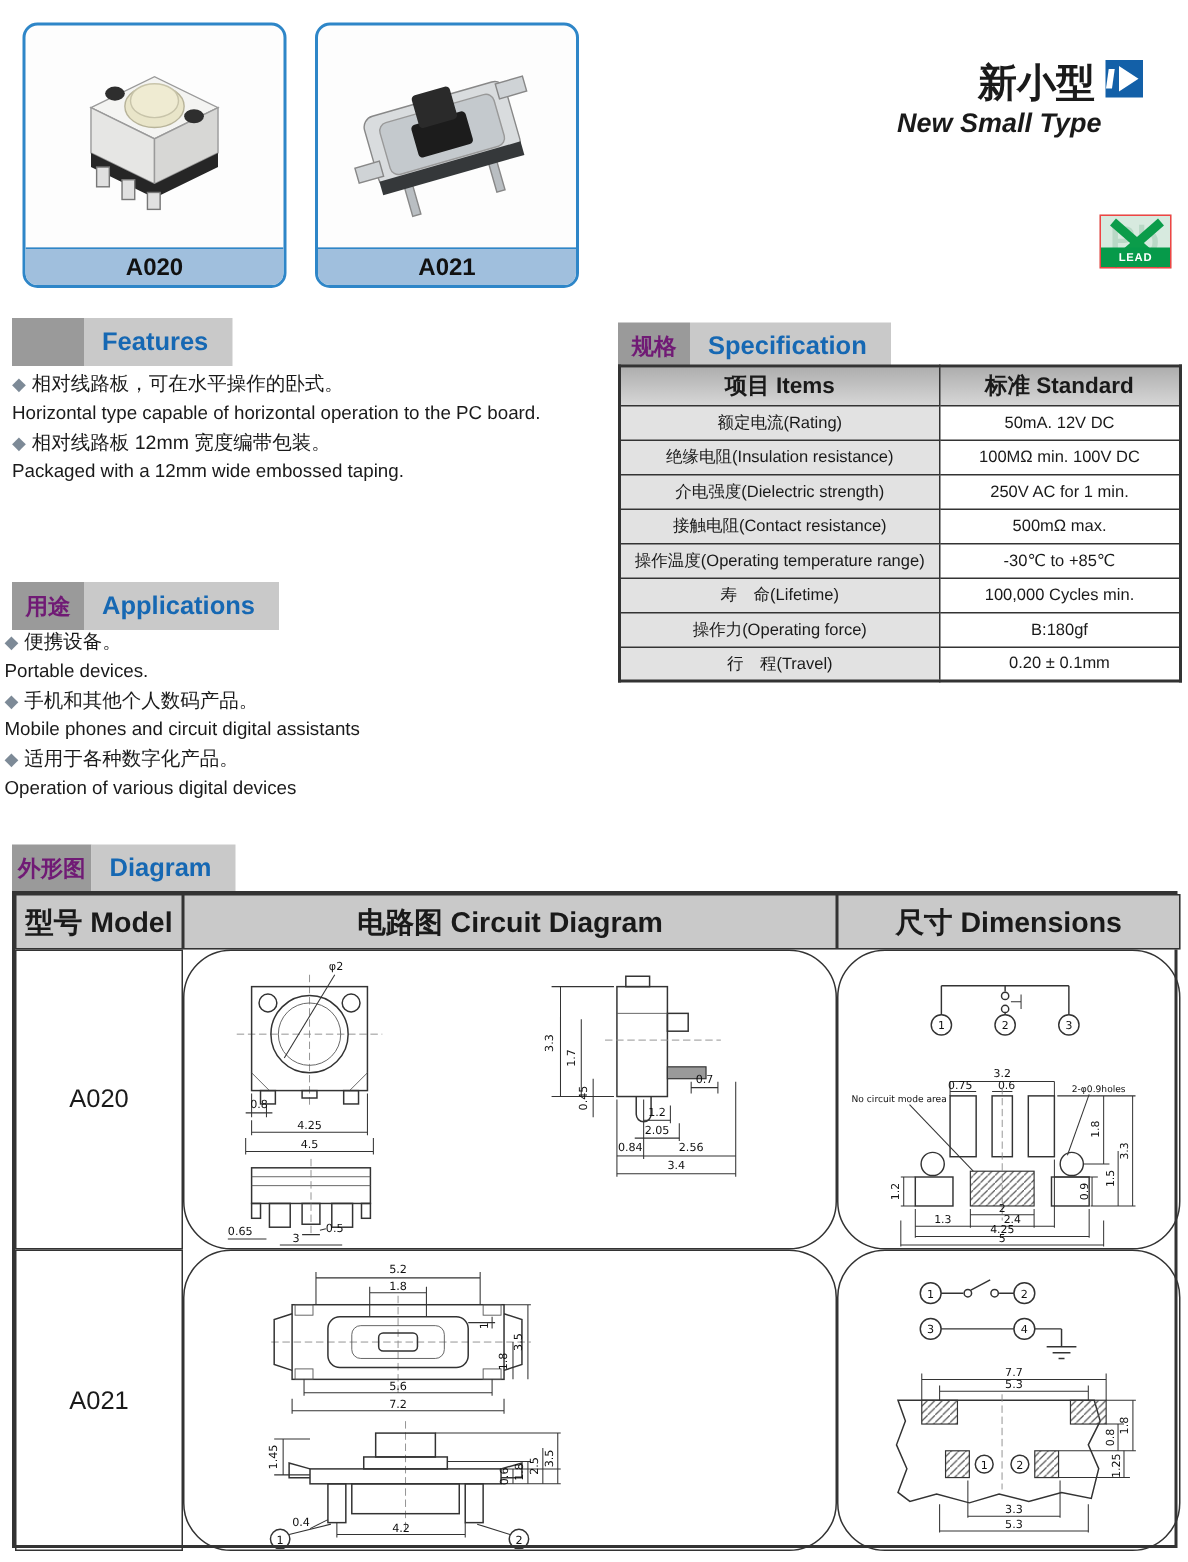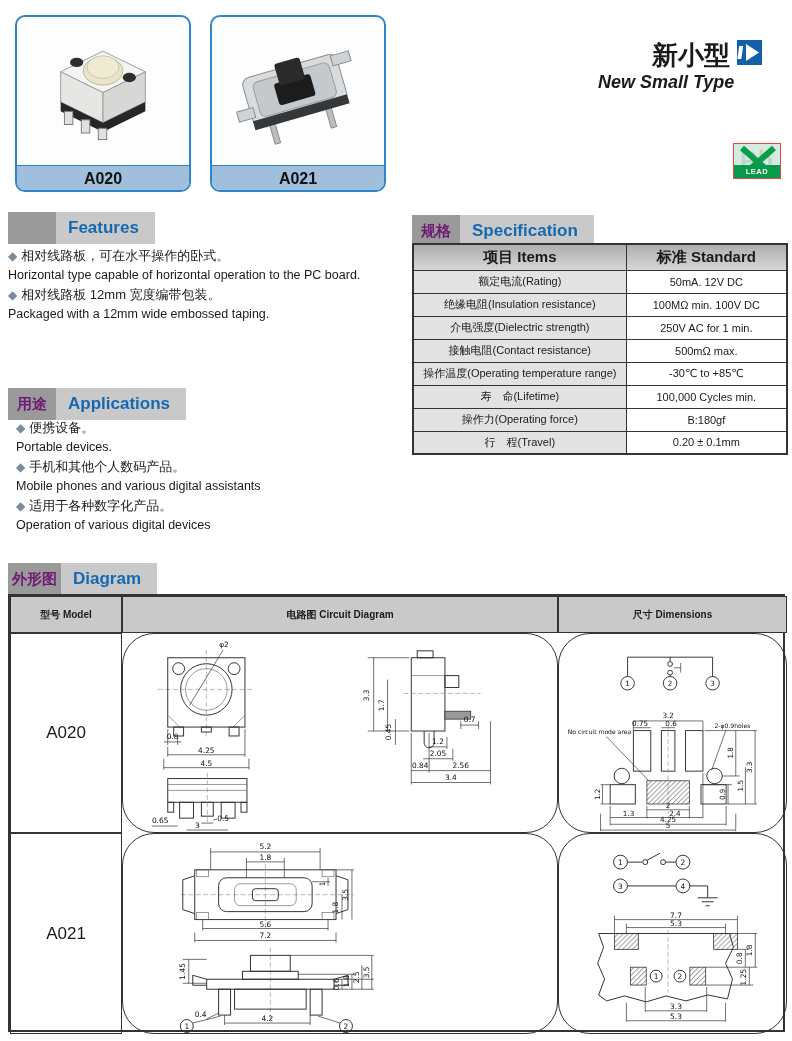--- a/index.html
+++ b/index.html
@@ -50,21 +50,21 @@
   .spec td { height:23px; font-size:11px; padding:2px 8px;text-align:center; }
   .spec td.item { width:57%; background:#e2e2e2; }
   .spec td.std { width:43%; background:#fff; }
   .spec { border:2px solid #333; }
 
   
   .dtable { position:absolute; left:8px; top:594px; width:777px; height:438px;
             display:grid; grid-template-columns:112px 436px 229px; grid-template-rows:37px 200px 201px;
             border:2px solid #333; }
   .dtable > div { border:1px solid #333; display:flex; align-items:center; justify-content:center; }
-  .dtable .hcell { background:#c9c9c9; font-weight:bold; font-size:10px;text-align:right; }
+  .dtable .hcell { background:#c9c9c9; font-weight:bold; font-size:19px;text-align:right; }
   .dtable .mcell { font-size:17px; }
   .dtable .gcell { padding:0; overflow:hidden;border-radius:32px; }
 
   
   .ln   { stroke:#333; stroke-width:1; fill:none; }
   .thin { stroke:#555; stroke-width:0.6; fill:none; }
   .dim  { stroke:#333; stroke-width:0.7; fill:none; }
   .cl   { stroke:#888; stroke-width:0.6; fill:none; stroke-dasharray:5 2.5; }
   text.dt  { font-size:7.5px; fill:#111; font-family:"DejaVu Sans",sans-serif; }
   text.dt6 { font-size:6.3px; fill:#111; font-family:"DejaVu Sans",sans-serif; }
@@ -134,25 +134,25 @@
     <div class="cnline"><span class="bullet">◆</span><span>相对线路板，可在水平操作的卧式。</span></div>
     <div>Horizontal type capable of horizontal operation to the PC board.</div>
     <div class="cnline"><span class="bullet">◆</span><span>相对线路板 12mm 宽度编带包装。</span></div>
     <div>Packaged with a 12mm wide embossed taping.</div>
   </div>
 
   <div class="shead" style="left:8px; top:388px;">
     <span class="cnbox">用途</span>
     <span class="enbox">Applications</span>
   </div>
-  <div class="tblock" style="left:16px; top:418px;">
+  <div class="tblock" style="left:3px; top:418px;">
     <div class="cnline"><span class="bullet">◆</span><span>便携设备。</span></div>
     <div>Portable devices.</div>
     <div class="cnline"><span class="bullet">◆</span><span>手机和其他个人数码产品。</span></div>
-    <div>Mobile phones and various digital assistants</div>
+    <div>Mobile phones and circuit digital assistants</div>
     <div class="cnline"><span class="bullet">◆</span><span>适用于各种数字化产品。</span></div>
     <div>Operation of various digital devices</div>
   </div>
 
   <div class="shead" style="left:412px; top:215px;">
     <span class="cnbox">规格</span>
     <span class="enbox">Specification</span>
   </div>
   <table class="spec">
     <tbody>

